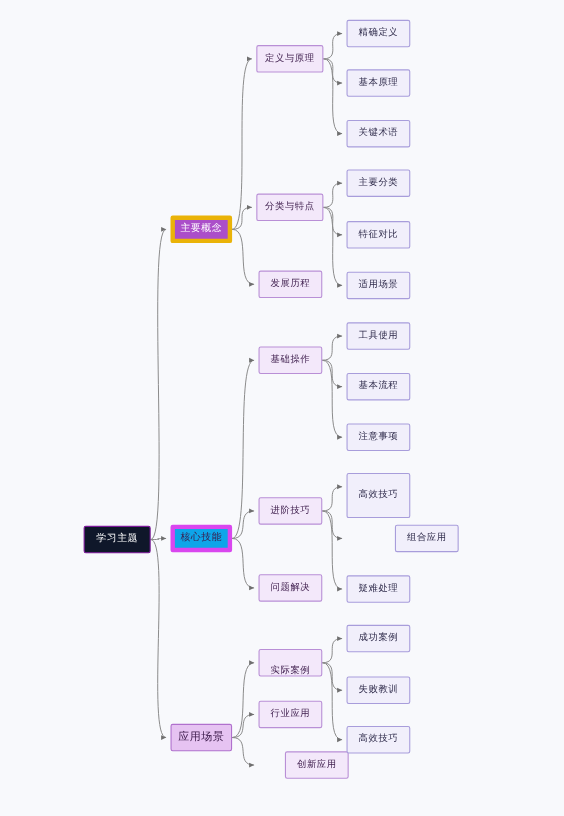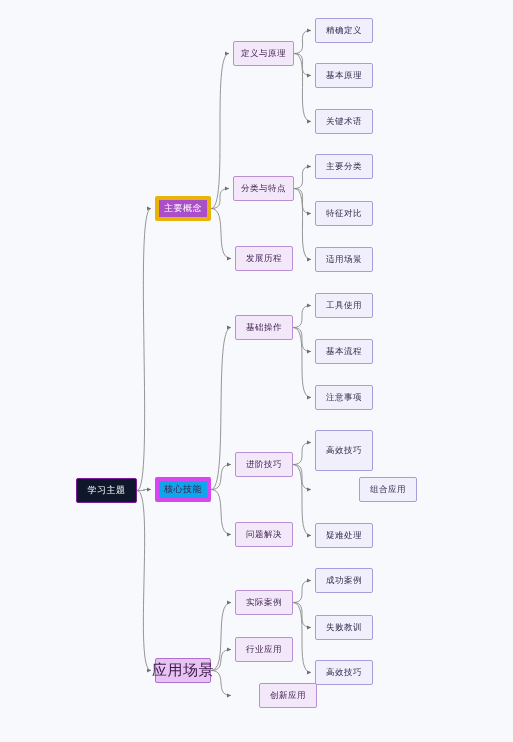--- a/index.html
+++ b/index.html
@@ -54,21 +54,21 @@
   .node.level-1-mid {
     background: #0ea5e9;
     border: 4px solid #d946ef;
     color: #3b1a4a;
     font-size: 9px;
   }
   .node.level-1-soft {
     background: #e6c3f2;
     border: 1px solid #b070cd;
     color: #3b1a4a;
-    font-size: 15px;
+    font-size: 10px;
   }
   .node.level-2 {
     background: #f3e8fa;
     border: 1px solid #b98fd6;
     color: #3b1a4a;
     font-size: 8.5px;
   }
   .node.level-3 {
     background: #f1effb;
     border: 1px solid #a89ddb;
@@ -140,21 +140,21 @@
       </div>
       <div class="node level-2" style="left: 235px; top: 315px; width: 58px; height: 25px;">
         <span>基础操作</span>
       </div>
       <div class="node level-2" style="left: 235px; top: 452px; width: 58px; height: 25px;">
         <span>进阶技巧</span>
       </div>
       <div class="node level-2" style="left: 235px; top: 522px; width: 58px; height: 25px;">
         <span>问题解决</span>
       </div>
-      <div class="node level-2" style="left: 235px; top: 590px; width: 58px; height: 25px;">
+      <div class="node level-2" style="left: 235px; top: 590px; width: 58px; height: 25px; align-items: flex-end;">
         <span>实际案例</span>
       </div>
       <div class="node level-2" style="left: 235px; top: 637px; width: 58px; height: 25px;">
         <span>行业应用</span>
       </div>
       <div class="node level-2" style="left: 235px; top: 683px; width: 58px; height: 25px; margin-left: 24px;">
         <span>创新应用</span>
       </div>
       <div class="node level-3" style="left: 315px; top: 18px; width: 58px; height: 25px;">
         <span>精确定义</span>

